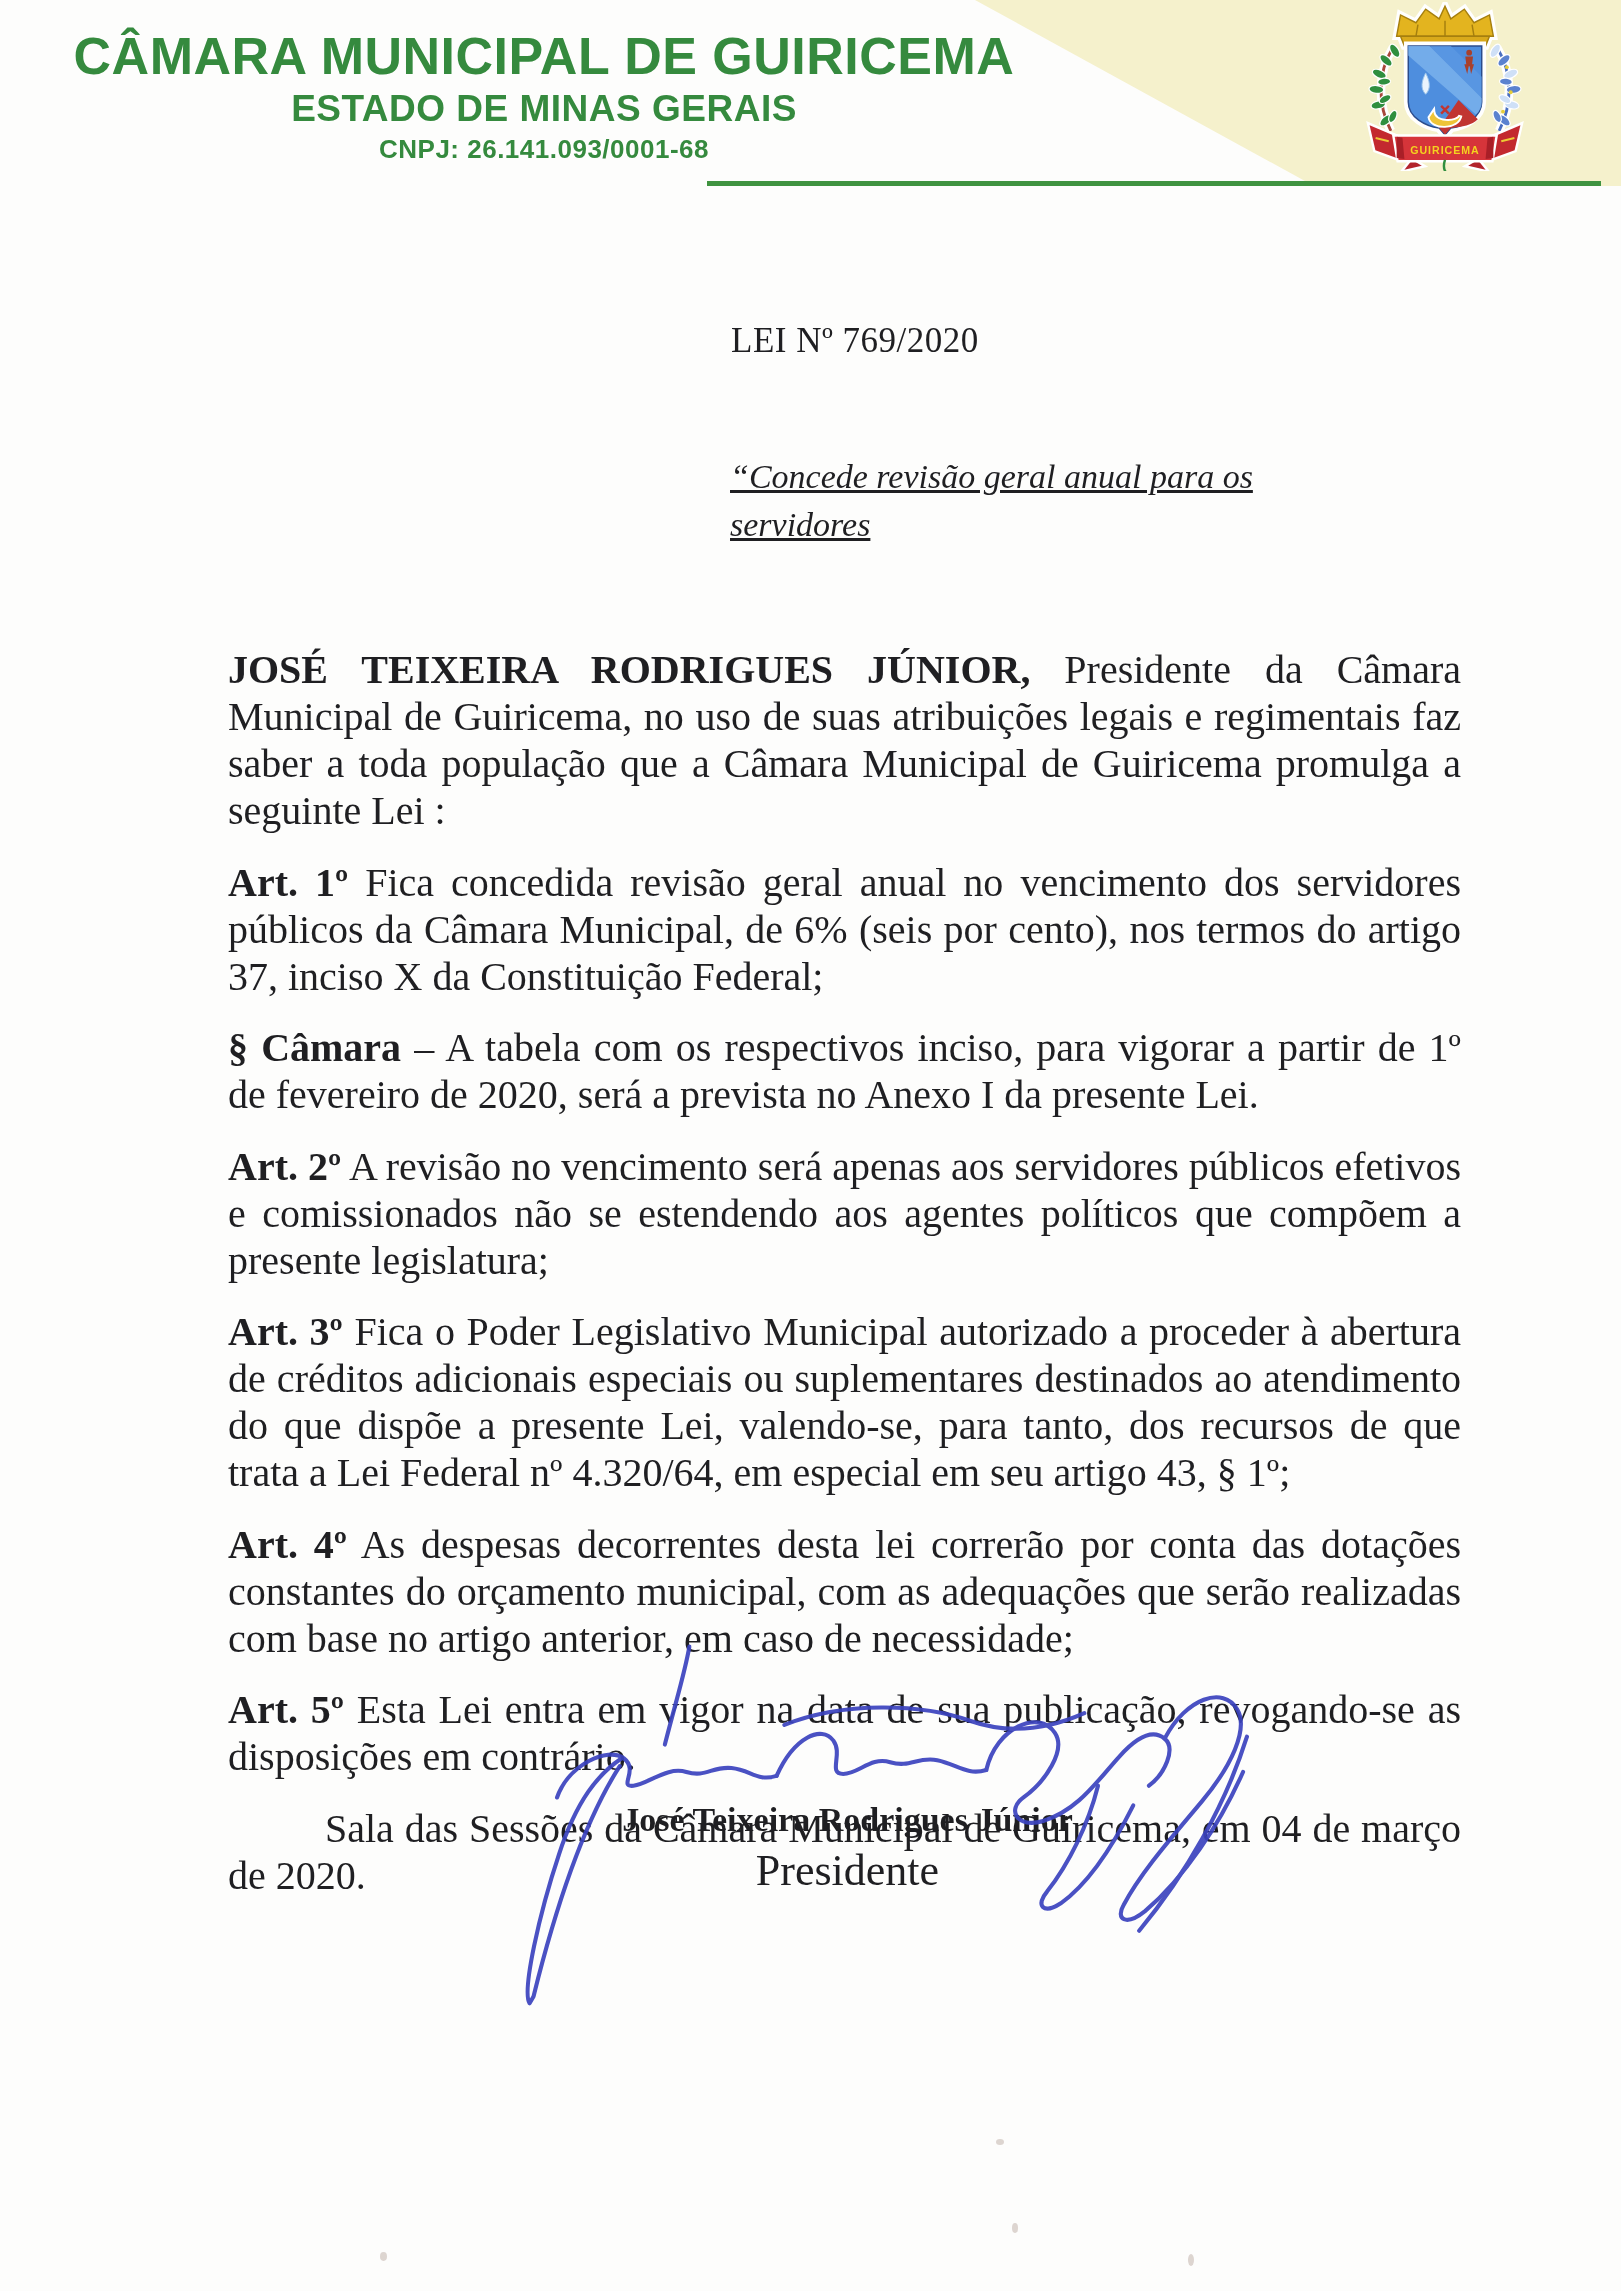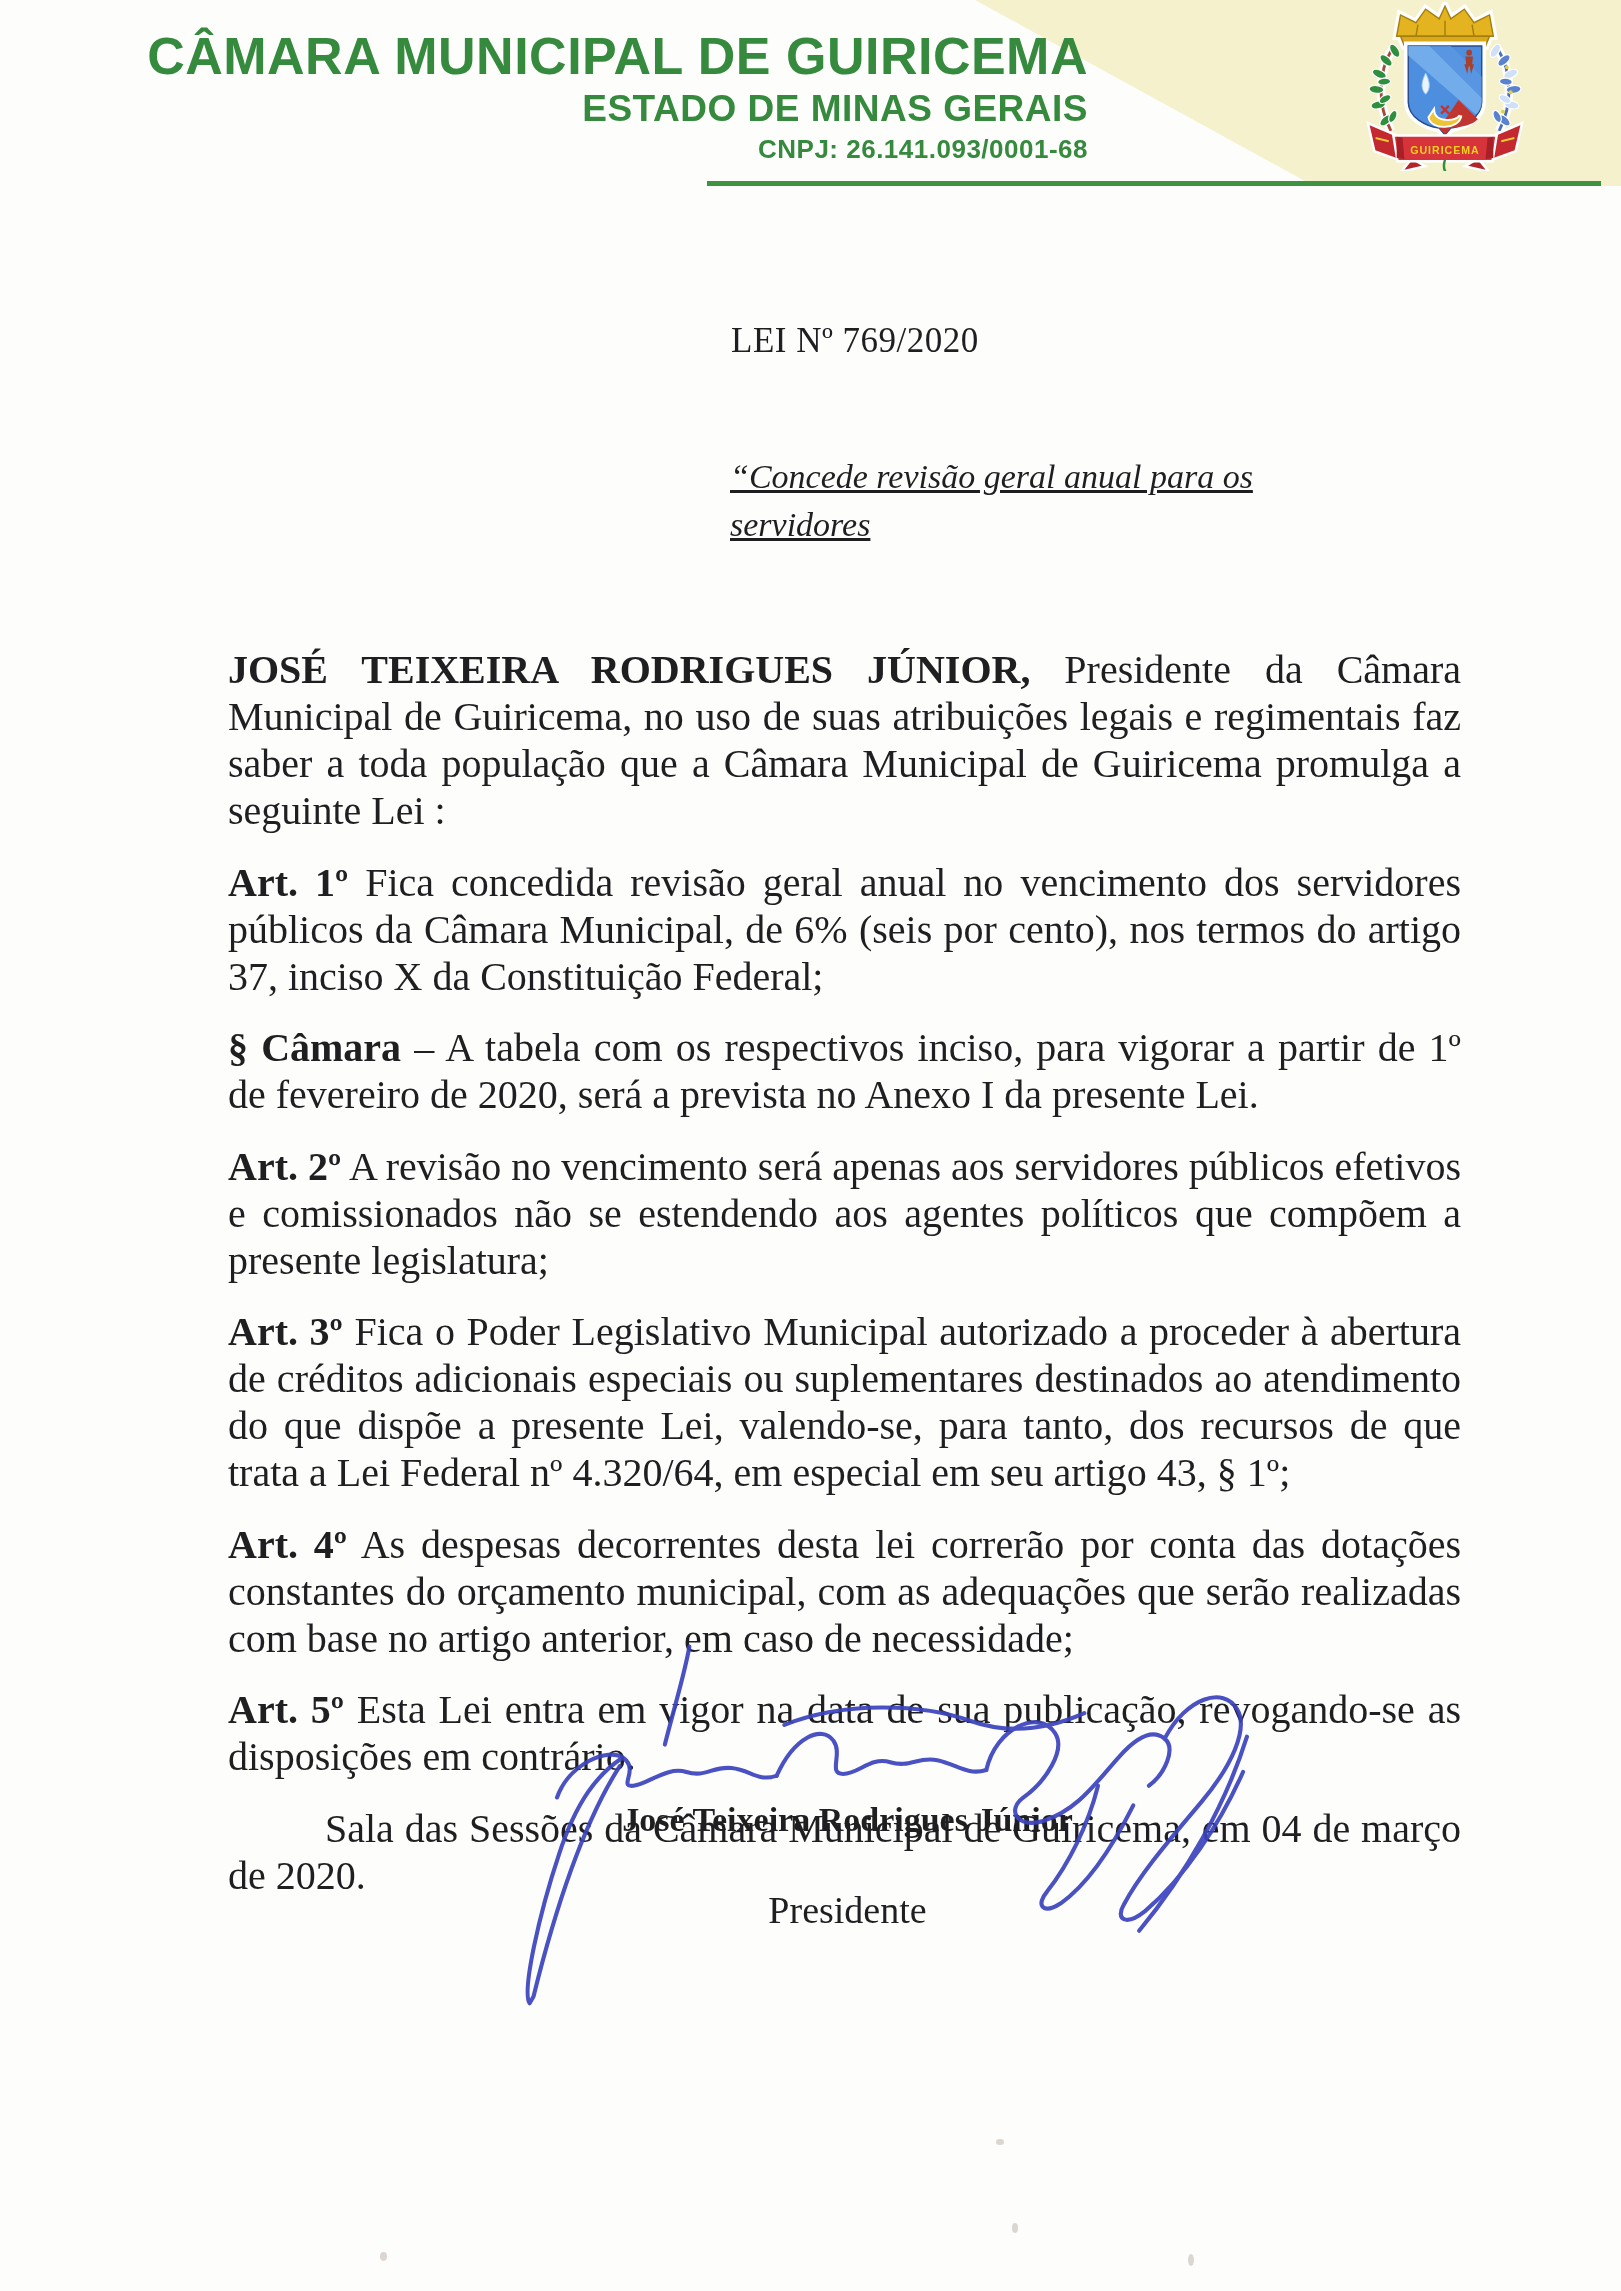--- a/index.html
+++ b/index.html
@@ -8,39 +8,39 @@
     background:#fdfdfc;overflow:hidden;
     font-family:"Liberation Serif","DejaVu Serif",serif;color:#1f1f22;
   }
   
   .accent{
     position:absolute;left:0;top:0;width:1621px;height:186px;
     background:#f5f1cc;
     clip-path:polygon(975px 0px,1621px 0px,1621px 186px,1314px 186px);
   }
   .head-text{
-    position:absolute;left:0;top:27.4px;width:1088px;text-align:right;
+    position:absolute;left:0;top:27.4px;width:1088px;text-align:center;
     font-family:"Liberation Sans","DejaVu Sans",sans-serif;
     font-weight:bold;color:#358a3e;
   }
   .org{font-size:52px;line-height:59px;letter-spacing:0.5px;}
   .state{font-size:37px;line-height:45px;letter-spacing:0.5px;}
   .cnpj{font-size:26px;line-height:37px;letter-spacing:0.5px;}
   .rule{position:absolute;left:707px;top:181px;width:894px;height:4.9px;background:#3f9340;}
   .crest{position:absolute;left:1358px;top:2px;width:174px;height:169px;}
   
   .law-title{position:absolute;left:731px;top:321px;font-size:35px;font-weight:normal;letter-spacing:0.5px;}
   .ementa{position:absolute;left:730px;top:453px;width:667px;font-style:italic;font-size:34px;line-height:48px;text-decoration:underline;}
   .bodytext{position:absolute;left:228px;top:646px;width:1233px;font-size:40px;line-height:47px;text-align:justify;}
   .para{margin:0 0 24.5px 0;}
   .para b{font-weight:bold;}
   .closing{margin:2.9px 0 0 0;text-indent:97px;}
   
   .sig-name{position:absolute;left:529px;top:1801px;width:637px;text-align:center;font-weight:bold;font-size:34px;z-index:2;}
-  .sig-role{position:absolute;left:529px;top:1845px;width:637px;text-align:center;font-size:38px;z-index:2;margin-top:43px;}
+  .sig-role{position:absolute;left:529px;top:1845px;width:637px;text-align:center;font-size:44px;z-index:2;}
   .sig-svg{position:absolute;left:412px;top:1619px;width:882px;height:402px;z-index:3;}
   
   .speck{position:absolute;border-radius:50%;background:rgba(167,146,138,.38);}
 </style>
 </head>
 <body>
 
 <div class="page">
 
   <header>

